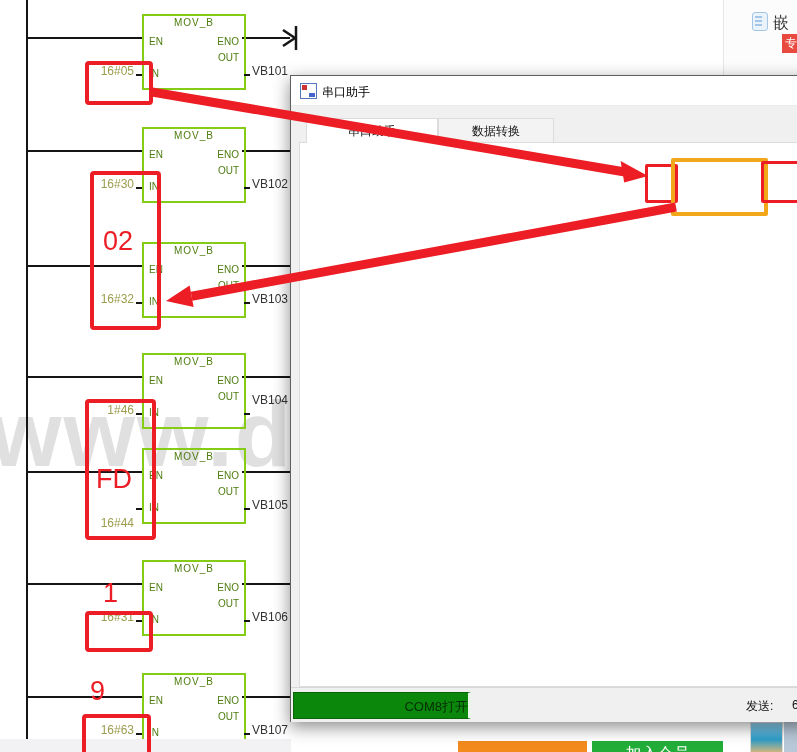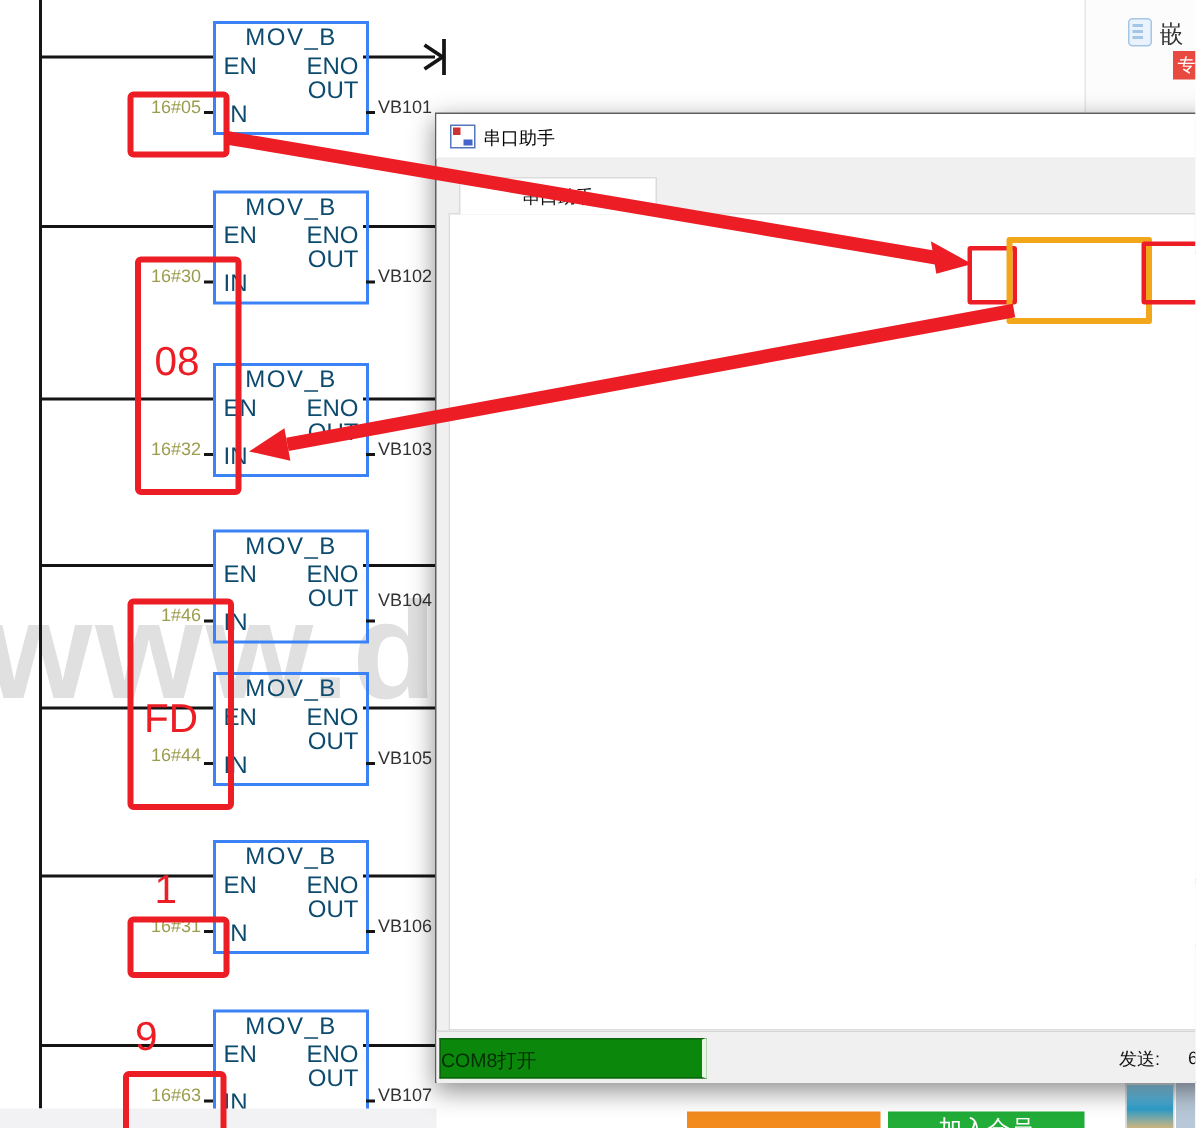--- a/index.html
+++ b/index.html
@@ -8,22 +8,22 @@
 
   
   #watermark{position:absolute;left:-10px;top:382px;font-size:92px;font-weight:bold;
              color:#e0e0e0;letter-spacing:2px;z-index:1;white-space:nowrap;}
 
   
   #ladder{position:absolute;inset:0;z-index:2;}
   #rail{position:absolute;left:26px;top:0;width:2px;height:739px;background:#151515;}
   .rung{position:absolute;left:26px;width:117px;height:2px;background:#151515;}
   .stub{position:absolute;left:242px;width:48px;height:2px;background:#151515;}
-  .blk{position:absolute;left:142px;width:100px;height:72px;border:2px solid #3b82f6;
-       font-size:16px;color:#0c4a6e;}
+  .blk{position:absolute;left:142px;width:100px;height:72px;border:2px solid #84cc16;
+       font-size:10px;color:#4d7c0f;}
   .blk .bt{position:absolute;top:1px;left:0;width:100%;text-align:center;letter-spacing:1px;}
   .blk .en{position:absolute;left:5px;top:20px;}
   .blk .eno{position:absolute;right:5px;top:20px;}
   .blk .in{position:absolute;left:5px;top:52px;}
   .blk .outp{position:absolute;right:5px;top:36px;}
   .val{position:absolute;left:58px;width:76px;text-align:right;font-size:12px;
        color:var(--olive,#9c9c4e);}
   .dashin{position:absolute;left:136px;width:6px;height:2px;background:#151515;}
   .dashout{position:absolute;left:244px;width:6px;height:2px;background:#151515;}
   .vb{position:absolute;left:252px;font-size:12px;color:#333;}
@@ -85,21 +85,21 @@
   #send-input{position:absolute;left:200px;top:512px;width:311px;height:41px;background:#fff;
               border:1px solid #898c95;border-right:none;}
   #send-text{position:absolute;left:4px;top:4px;font-size:13px;color:#000;}
   #spinner{position:absolute;left:105px;top:371px;width:50px;height:22px;background:#fff;border:1px solid #8a8a8a;box-sizing:border-box;}
   #spinner .sv{position:absolute;left:4px;top:3px;font-family:"Liberation Mono",monospace;font-size:12px;}
   #spinner .up,#spinner .dn{position:absolute;right:1px;width:13px;height:9px;background:#f0f0f0;
         border:1px solid #bbb;font-size:6px;line-height:8px;text-align:center;color:#444;box-sizing:border-box;}
   #spinner .up{top:1px;} #spinner .dn{bottom:1px;}
   #statusbar{position:absolute;left:0;top:611px;width:100%;height:34px;background:#f0f0f0;border-top:1px solid #d7d7d7;}
   #open-btn{position:absolute;left:2px;top:4px;width:178px;height:27px;background:var(--green,#0b870b);
-            border:1px solid #0a640a;border-right:3px solid #e8f5e8;color:#032d03;text-align:left;
+            border:1px solid #0a640a;border-right:3px solid #e8f5e8;color:#032d03;text-align:right;
             line-height:27px;font-size:13px;box-sizing:border-box;}
   #st-send{position:absolute;left:455px;top:10px;} #st-val{position:absolute;left:501px;top:10px;}
 
   
   #btn-orange{position:absolute;left:458px;top:741px;width:129px;height:32px;background:var(--orange,#f28a1e);z-index:5;}
   #btn-join{position:absolute;left:592px;top:741px;width:131px;height:32px;background:var(--jgreen,#22ac38);
             color:#fff;font-size:16px;text-align:center;line-height:26px;z-index:5;}
   #thumb1{position:absolute;left:750px;top:722px;width:31px;height:30px;z-index:5;border:1px solid #ddd;
           background:linear-gradient(180deg,#8ecdea 0%,#2e9dc9 55%,#d9b77a 100%);}
   #thumb2{position:absolute;left:784px;top:722px;width:13px;height:30px;z-index:5;background:#b8c8d8;}
@@ -171,21 +171,21 @@
    <div class="vb" style="top:393px">VB104</div>
       <div class="rung" style="top:471px"></div>
    <div class="stub" style="top:471px"></div>
    <div class="blk" style="top:448px">
      <span class="bt">MOV_B</span>
      <span class="en">EN</span>
      <span class="eno">ENO</span>
      <span class="in">IN</span>
      <span class="outp">OUT</span>
    </div>
-   <div class="val" style="top:496px">16#44</div>
+   <div class="val" style="top:516px">16#44</div>
    <div class="dashin" style="top:508px"></div>
    <div class="dashout" style="top:508px"></div>
    <div class="vb" style="top:498px">VB105</div>
       <div class="rung" style="top:583px"></div>
    <div class="stub" style="top:583px"></div>
    <div class="blk" style="top:560px">
      <span class="bt">MOV_B</span>
      <span class="en">EN</span>
      <span class="eno">ENO</span>
      <span class="in">IN</span>
@@ -220,20 +220,21 @@
   <div id="dialog">
     <div id="titlebar">
       <div id="app-icon">
           <span class="sq1"></span>
           <span class="sq2"></span>
         </div>
       <div id="dlg-title">串口助手</div>
     </div>
 
     <div id="tab1" class="tab">串口助手</div>
+    <div id="tab2" class="tab">数据转换</div>
     <div id="tabpage"></div>
 
     <div class="group" style="left:17px;top:80px;width:163px;height:196px;"></div>
     <div class="gtitle" style="left:22px;top:73px;">串口设置</div>
 
     <div class="flabel" style="left:24px;top:101px;">串口:</div>
     <div class="combo" style="left:88px;top:97px;">
       <span class="cv">COM8</span>
       <span class="chev"></span>
       </div>
@@ -306,21 +307,21 @@
     <div id="statusbar">
       <div id="open-btn">COM8打开</div>
       <span id="st-send">发送:</span>
       <span id="st-val">6</span>
     </div>
   </div>
 
   <div id="annos">
       <div class="abox" style="left:85px;top:61px;width:60px;height:36px"></div>
       <div class="abox" style="left:90px;top:171px;width:63px;height:151px"></div>
-      <div class="albl" style="left:103px;top:226px">08</div>
+      <div class="albl" style="left:103px;top:226px">02</div>
       <div class="abox" style="left:85px;top:399px;width:63px;height:133px"></div>
       <div class="albl" style="left:96px;top:464px">FD</div>
       <div class="abox" style="left:85px;top:611px;width:60px;height:33px"></div>
       <div class="albl" style="left:103px;top:578px">1</div>
       <div class="abox" style="left:82px;top:714px;width:61px;height:34px"></div>
       <div class="albl" style="left:90px;top:676px">9</div>
       <div class="mbox " style="left:645px;top:164px;width:27px;height:33px"></div>
       <div class="mbox yellow" style="left:671px;top:158px;width:89px;height:50px"></div>
       <div class="mbox " style="left:761px;top:161px;width:34px;height:36px"></div>
     </div>

